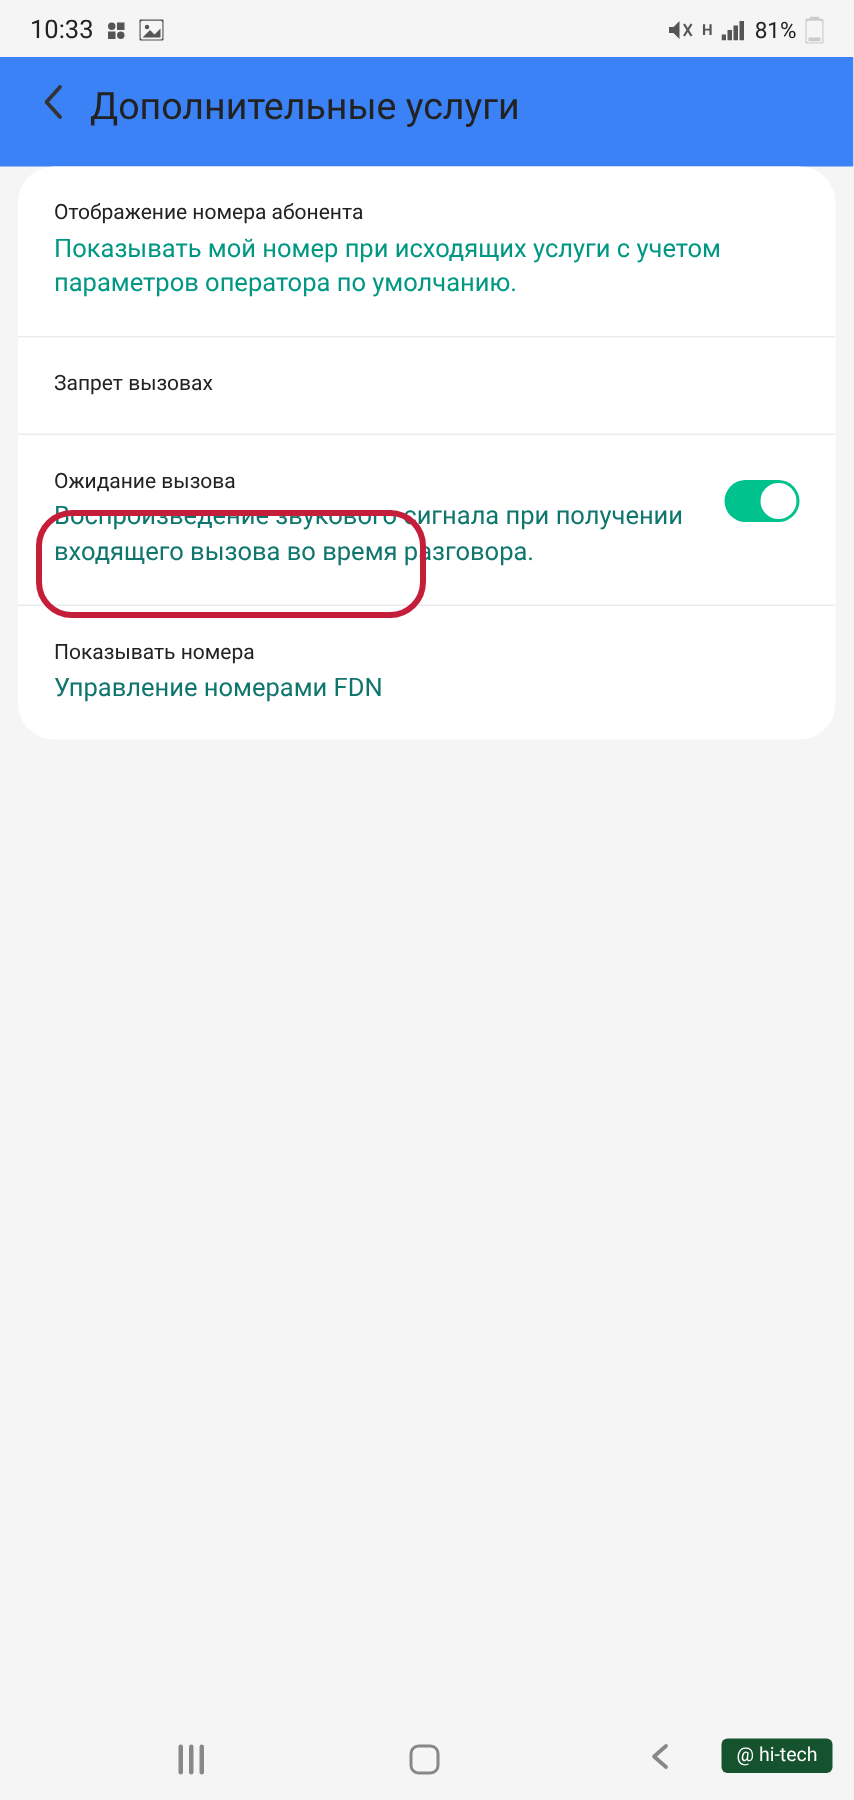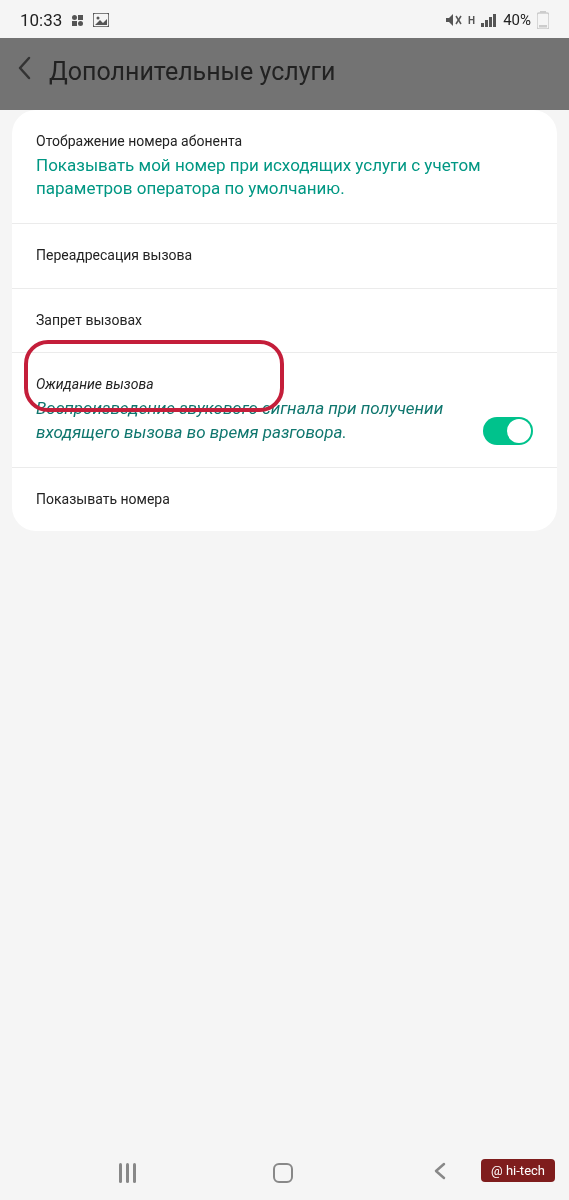--- a/index.html
+++ b/index.html
@@ -28,23 +28,23 @@
     .status-right {
       display: flex;
       align-items: center;
       gap: 6px;
       font-size: 15px;
     }
     .status-icon { display: inline-flex; align-items: center; }
     .header {
       display: flex;
       align-items: center;
-      padding: 18px 17px 24px;
+      padding: 18px 28px 24px;
       gap: 18px;
-      background: #737373;
+      background: #3b82f6;
     }
     .back-arrow {
       font-size: 26px;
       color: #333;
       font-weight: 300;
     }
     .header-title {
       font-size: 25px;
       color: #222;
       font-weight: 400;
@@ -71,24 +71,23 @@
       font-size: 17px;
       color: #0f766e;
       line-height: 1.4;
       margin-top: 2px;
     }
     .setting-subtitle.accent {
       color: #009783;
     }
     .setting-with-toggle {
       display: flex;
-      align-items: flex-end;
+      align-items: flex-start;
       justify-content: space-between;
       gap: 16px;
-      font-style: italic;
     }
     .setting-content { flex: 1; }
     .toggle {
       width: 50px;
       height: 28px;
       background: #00c28c;
       border-radius: 14px;
       position: relative;
       flex-shrink: 0;
       margin-top: 8px;
@@ -137,21 +136,21 @@
     .nav-home {
       width: 20px;
       height: 20px;
       border: 2.5px solid #888;
       border-radius: 6px;
     }
     .watermark {
       position: absolute;
       bottom: 18px;
       right: 14px;
-      background: #7f1d1d;
+      background: #14532d;
       color: #fff;
       padding: 4px 10px;
       border-radius: 4px;
       font-size: 13px;
       display: flex;
       align-items: flex-start;
       gap: 4px;
     }
     .mini-icons {
       display: flex;
@@ -198,21 +197,21 @@
     </span>
     <span class="status-icon" style="font-size:10px;color:#555;font-weight:bold;">H</span>
     <span class="status-icon">
       <svg width="16" height="14" viewBox="0 0 16 14">
           <rect x="0" y="10" width="3" height="4" fill="#555"></rect>
           <rect x="4" y="7" width="3" height="7" fill="#555"></rect>
           <rect x="8" y="4" width="3" height="10" fill="#555"></rect>
           <rect x="12" y="1" width="3" height="13" fill="#555"></rect>
         </svg>
     </span>
-    <span>40%</span>
+    <span>81%</span>
     <span class="status-icon">
       <svg width="12" height="18" viewBox="0 0 12 18">
           <rect x="3" y="0" width="6" height="2" fill="#ccc"></rect>
           <rect x="0" y="2" width="12" height="16" rx="2" fill="none" stroke="#ccc" stroke-width="1.5"></rect>
           <rect x="2" y="14" width="8" height="2.5" fill="#ccc"></rect>
         </svg>
     </span>
   </div>
 </div>
 
@@ -222,38 +221,36 @@
         <path d="M12 2 L3 12 L12 22" fill="none" stroke="#333" stroke-width="2.5" stroke-linecap="round" stroke-linejoin="round"></path>
       </svg>
   </span>
   <span class="header-title">Дополнительные услуги</span>
 </div>
 
 <div class="settings-card">
   <div class="setting-item">
     <div class="setting-title">Отображение номера абонента</div>
     <div class="setting-subtitle accent">Показывать мой номер при исходящих услуги с учетом параметров оператора по умолчанию.</div>
-  </div>
-  <div class="setting-item">
-    <div class="setting-title">Переадресация вызова</div>
   </div>
   <div class="setting-item">
     <div class="setting-title">Запрет вызовах</div>
   </div>
   <div class="setting-item setting-with-toggle">
     <div class="setting-content">
       <div class="setting-title">Ожидание вызова</div>
       <div class="setting-subtitle">Воспроизведение звукового сигнала при получении входящего вызова во время разговора.</div>
     </div>
     <div class="toggle">
       <div class="toggle-knob"></div>
     </div>
   </div>
   <div class="setting-item">
     <div class="setting-title">Показывать номера</div>
+    <div class="setting-subtitle">Управление номерами FDN</div>
   </div>
 </div>
 
 <div class="highlight"></div>
 
 <div class="nav-bar">
   <div class="nav-recent">
     <span></span>
       <span></span>
       <span></span>

